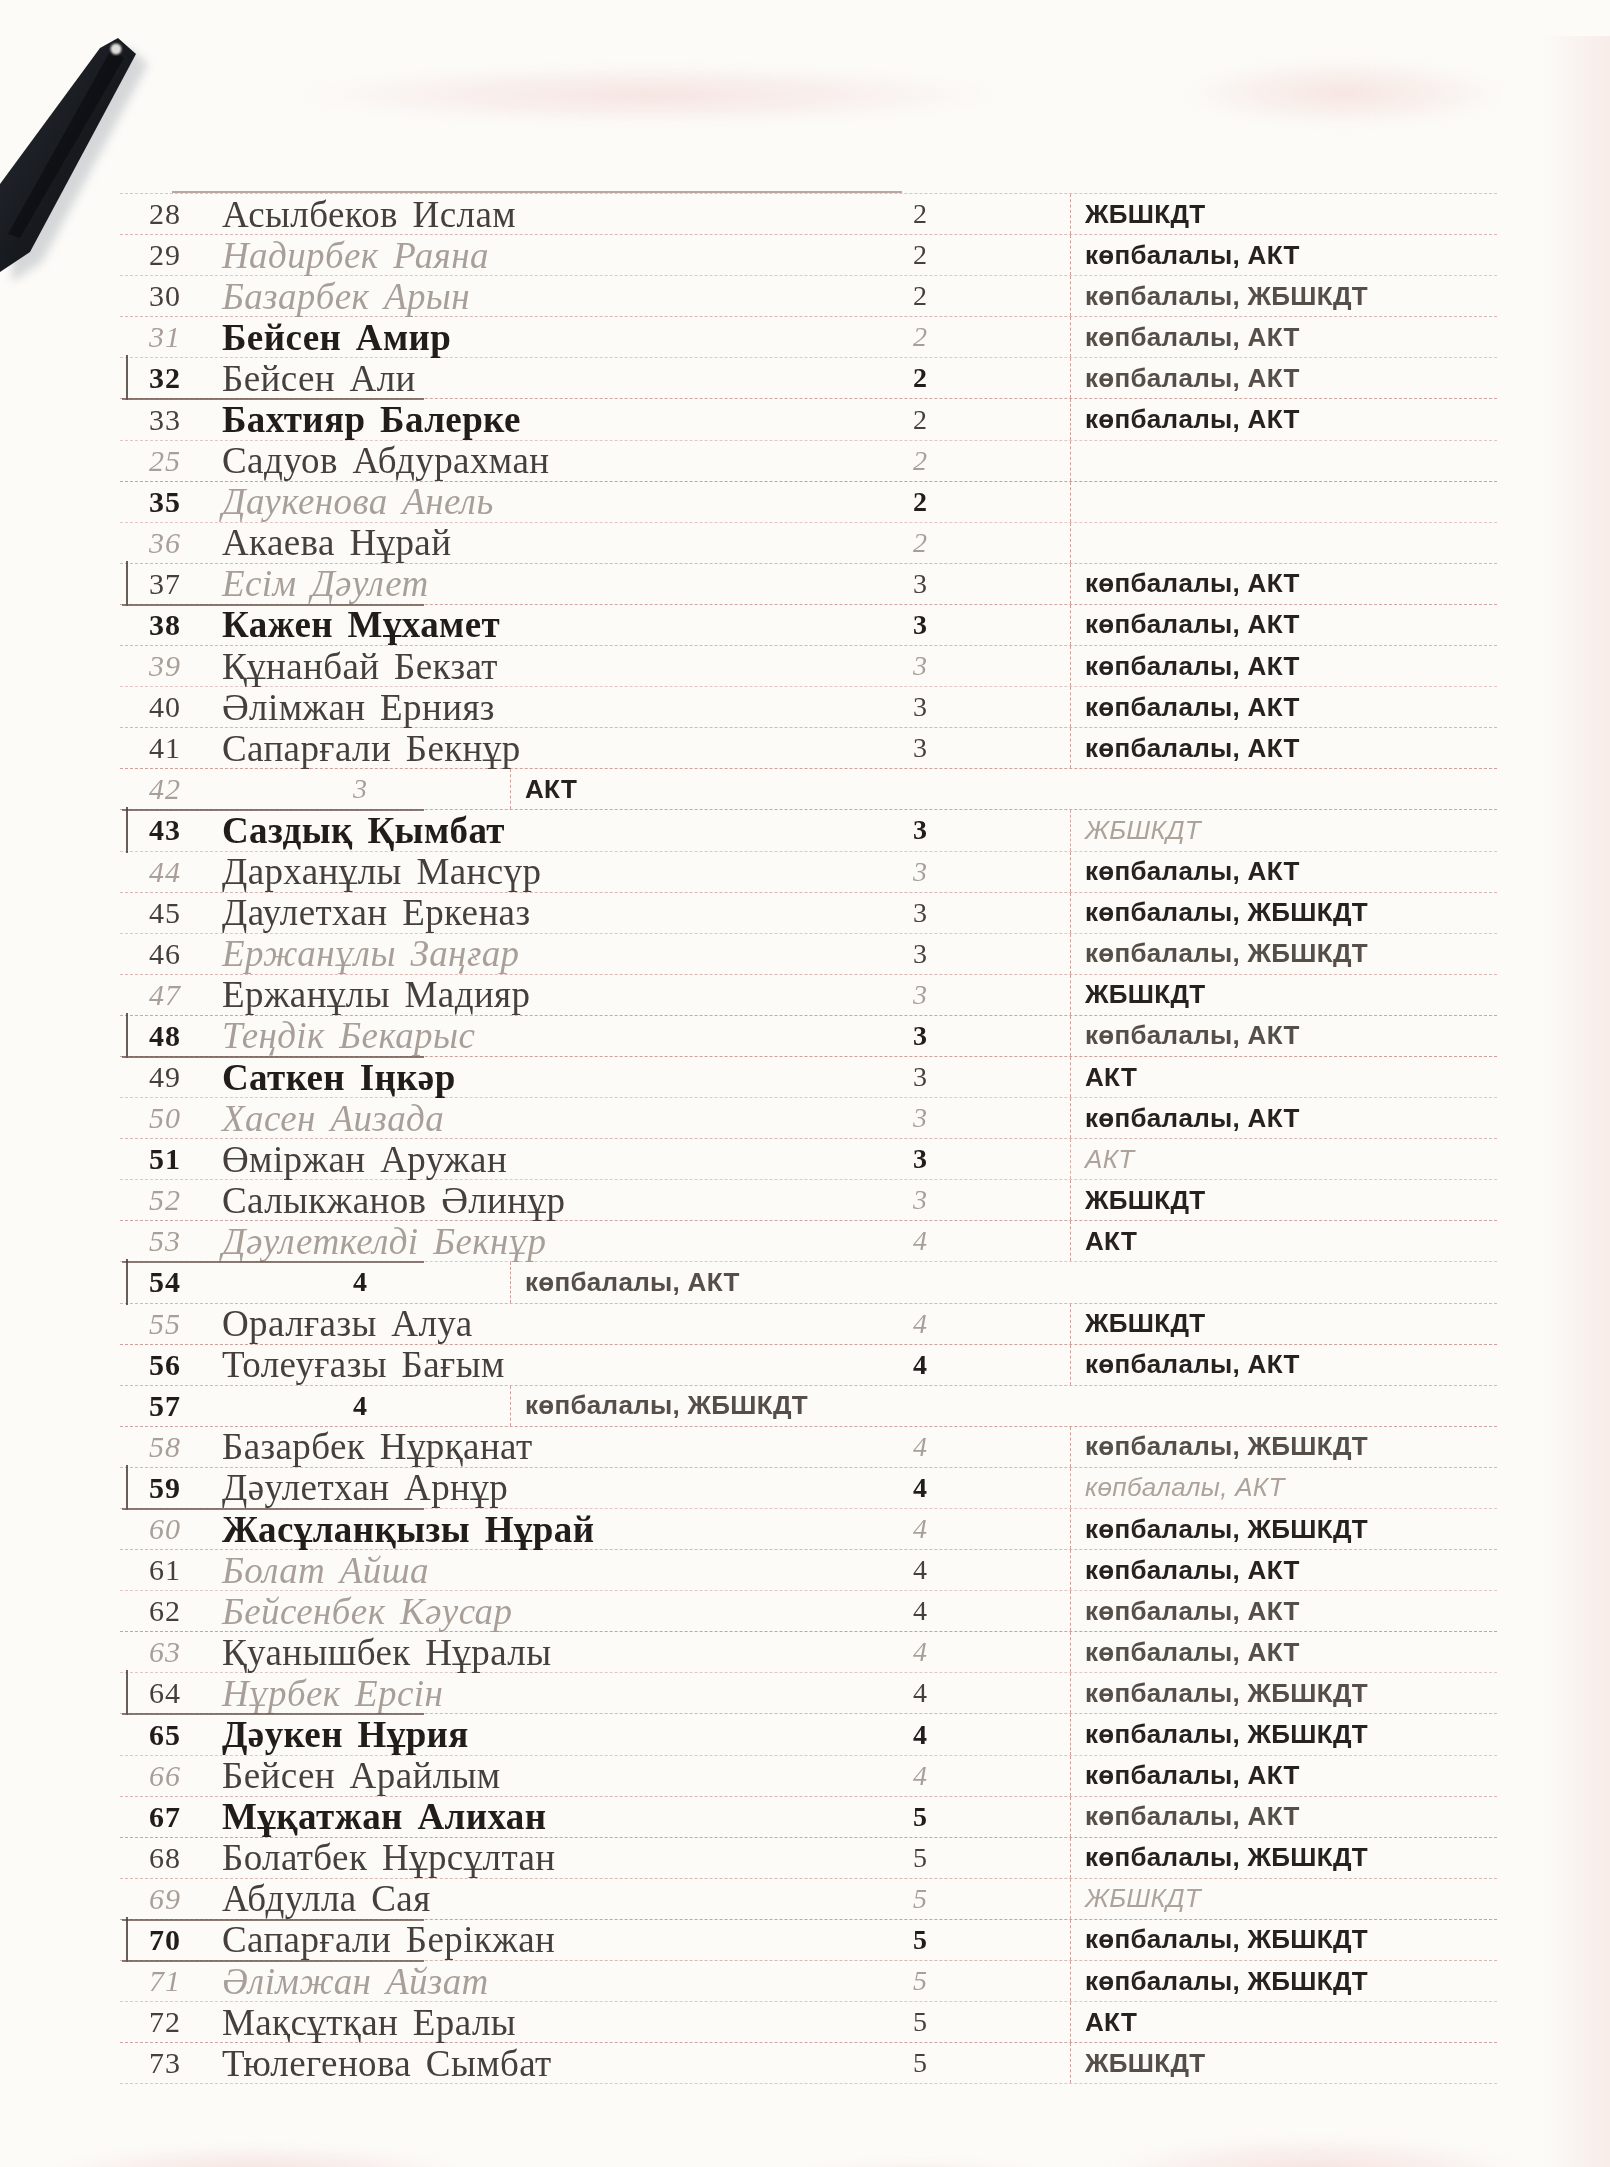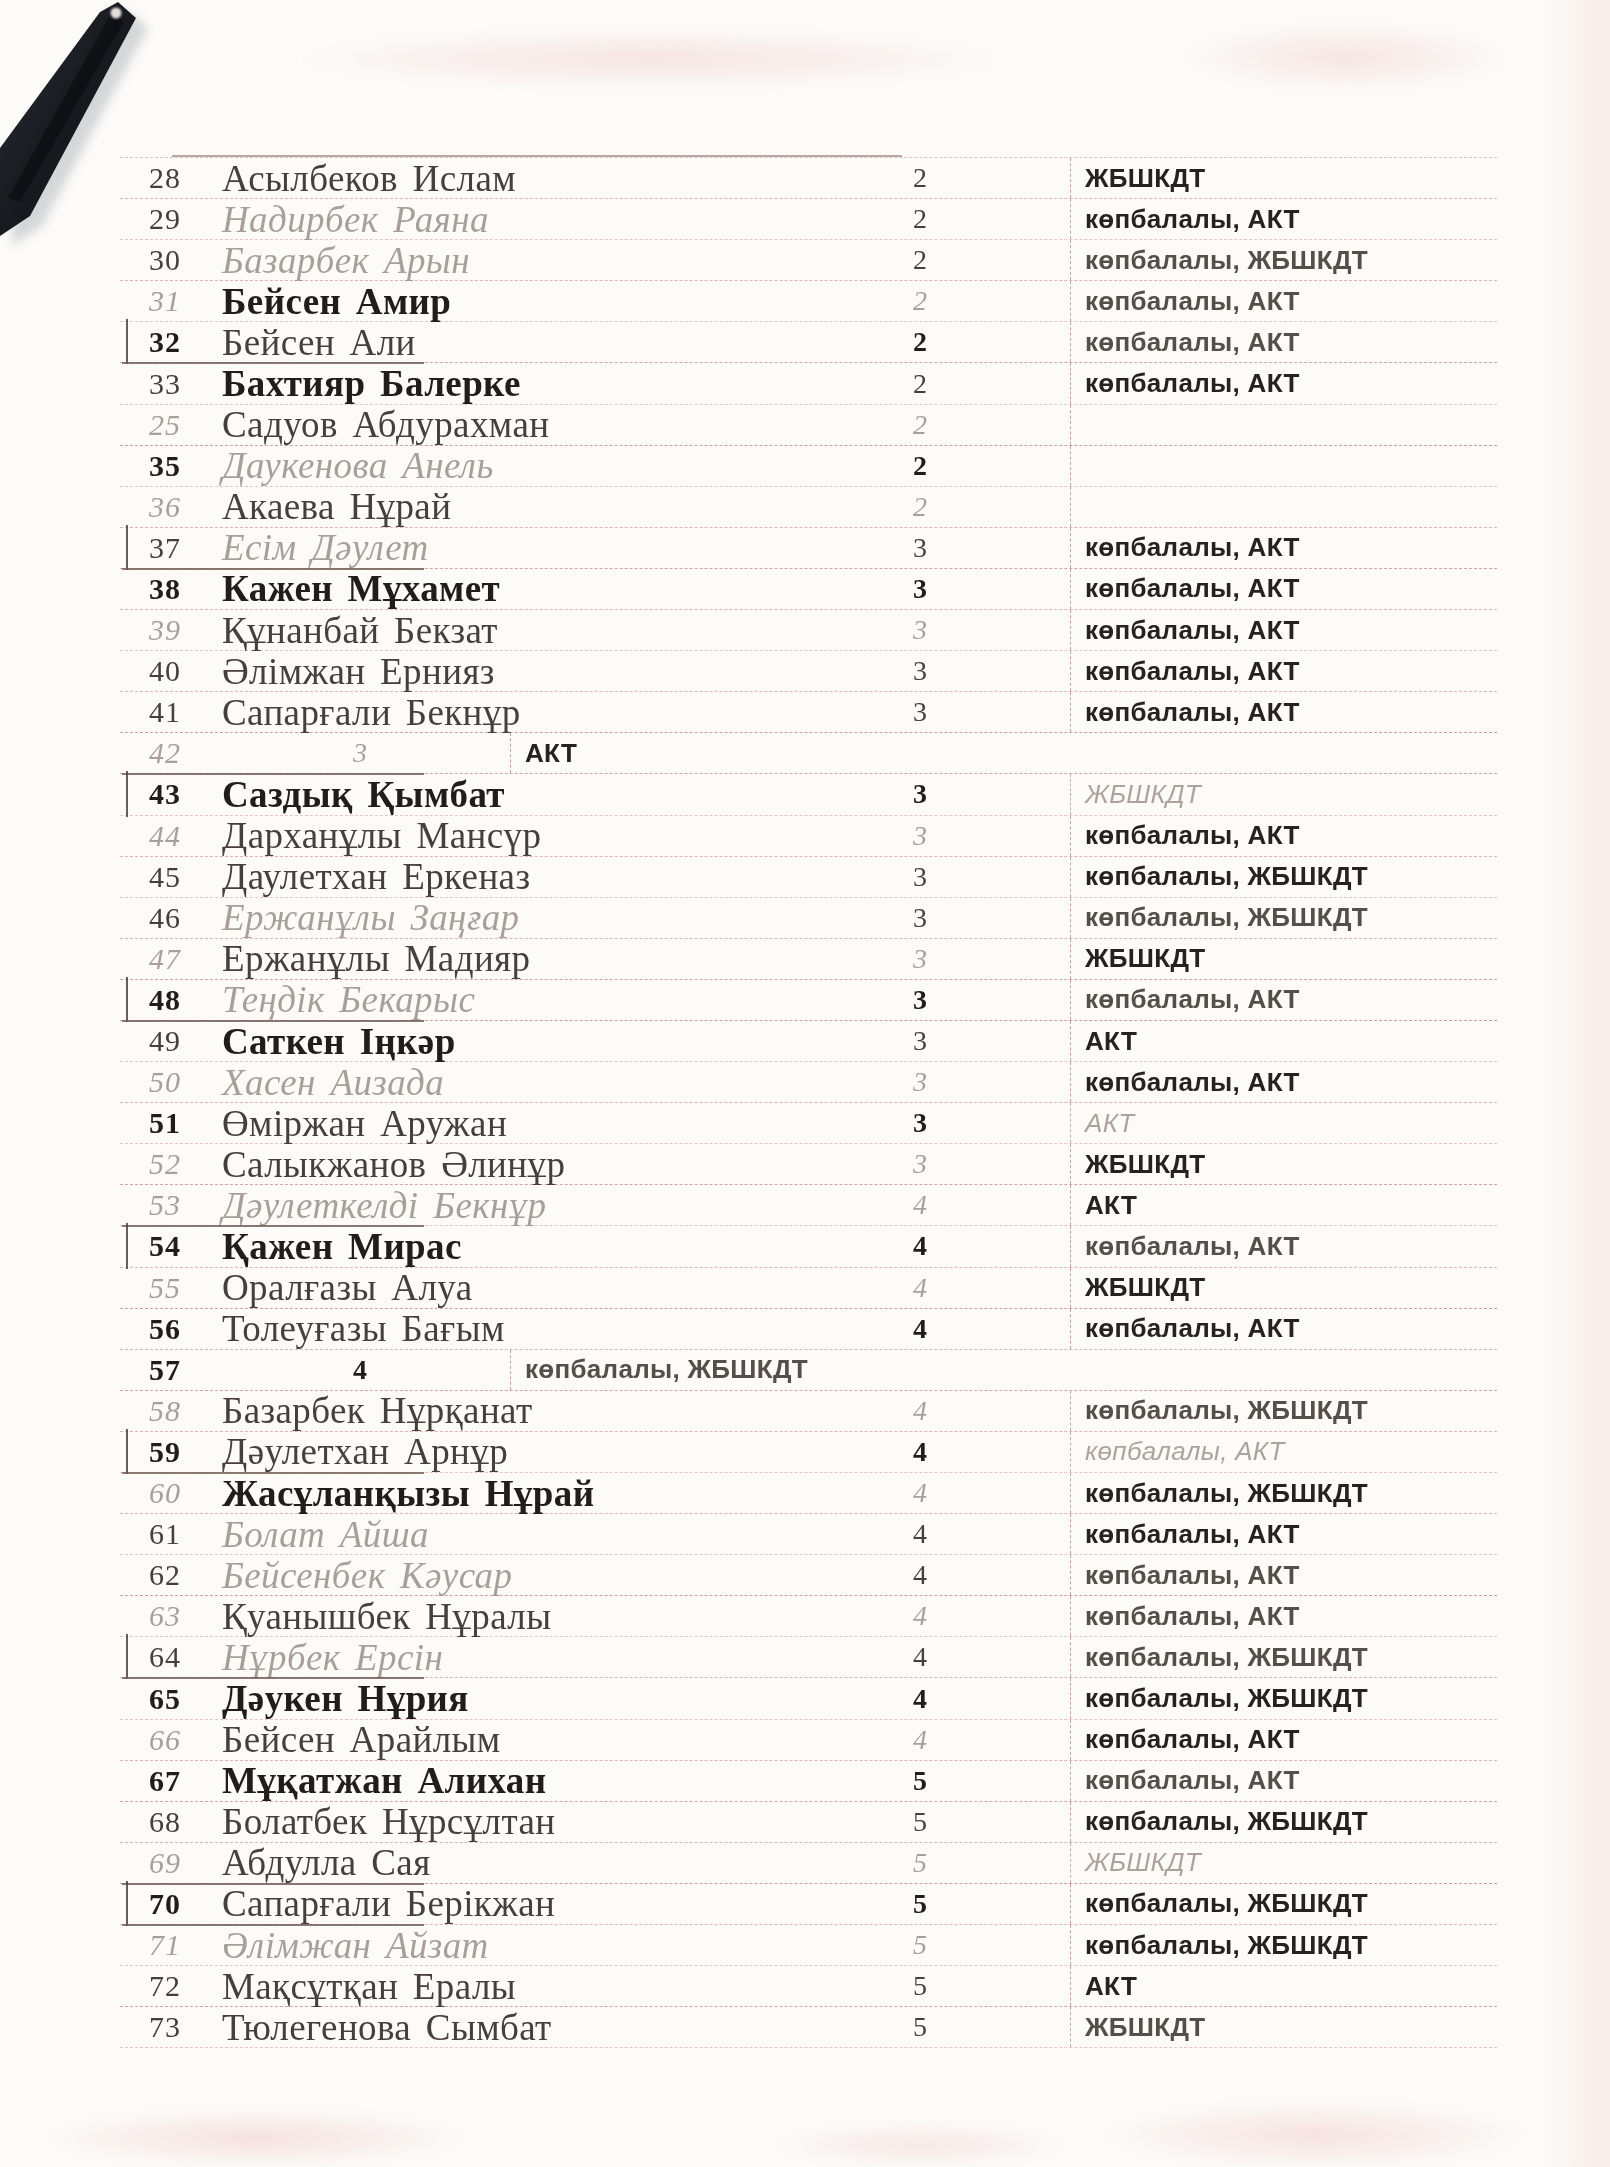--- a/index.html
+++ b/index.html
@@ -3,21 +3,21 @@
 <meta charset="utf-8">
 <style>
   html,body{margin:0;padding:0;}
   body{
     width:1610px;height:2167px;
     background:#fcfbf8;
     overflow:hidden;
     font-family:"Liberation Serif", serif;
     position:relative;
   }
-  .page{position:absolute;inset:0;}
+  .page{position:absolute;inset:0;margin-top:36px;}
 
   
   .smudge{position:absolute;border-radius:50%;pointer-events:none;}
   .smudge.s-top1{left:290px;top:28px;width:720px;height:62px;
     background:radial-gradient(ellipse at center, rgba(236,190,190,.38), rgba(236,190,190,0) 70%);
     filter:blur(4px);}
   .smudge.s-top2{left:1180px;top:22px;width:330px;height:70px;
     background:radial-gradient(ellipse at center, rgba(238,198,195,.42), rgba(238,198,195,0) 70%);
     filter:blur(5px);}
   .smudge.s-bot1{left:40px;top:2108px;width:430px;height:60px;
@@ -292,21 +292,20 @@
 
   <div class="row db">
     <span class="cell c-no t-l">53</span>
     <span class="cell c-name t-l">Дәулеткелді Бекнұр</span>
     <span class="cell c-count t-l">4</span>
     <span class="cell c-cat t-d">АКТ</span>
   </div>
 
   <div class="row bl">
     <span class="cell c-no t-d">54</span>
-    <span class="cell c-name t-d">Қажен Мирас</span>
     <span class="cell c-count t-d">4</span>
     <span class="cell c-cat t-m">көпбалалы, АКТ</span>
   </div>
 
   <div class="row">
     <span class="cell c-no t-l">55</span>
     <span class="cell c-name t-m">Оралғазы Алуа</span>
     <span class="cell c-count t-l">4</span>
     <span class="cell c-cat t-d">ЖБШКДТ</span>
   </div>

